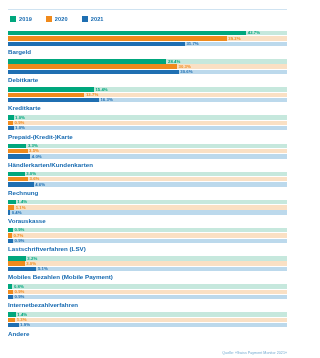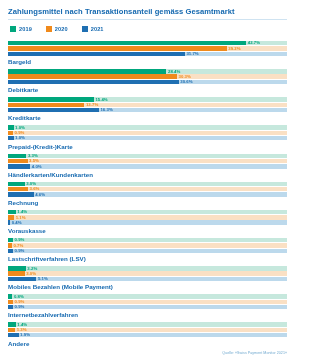--- a/index.html
+++ b/index.html
@@ -92,21 +92,20 @@
     color:#6fa8cf;
     letter-spacing:.05px;
     white-space:nowrap;
   }
 </style>
 </head>
 <body>
 
 <div class="card">
 
-  <div class="title">Zahlungsmittel nach Transaktionsanteil gemäss Gesamtmarkt</div>
   <div class="title-rule"></div>
 
   <div class="legend">
       <div class="legend-item">
         <span class="legend-swatch" style="background: rgb(0, 167, 125);"></span>
         <span class="legend-label">2019</span>
       </div>
       <div class="legend-item">
         <span class="legend-swatch" style="background: rgb(240, 138, 28);"></span>
         <span class="legend-label">2020</span>

